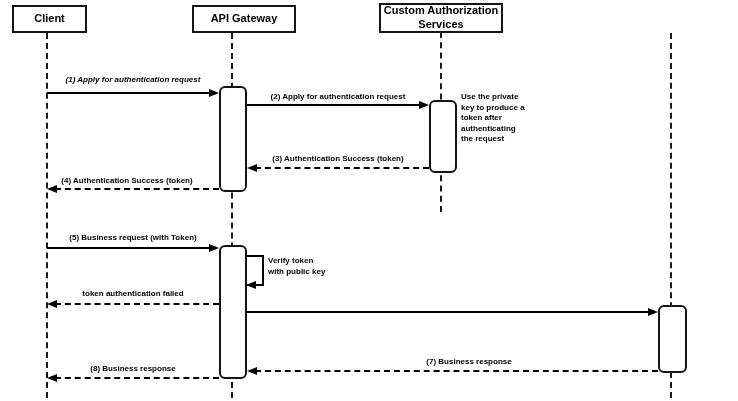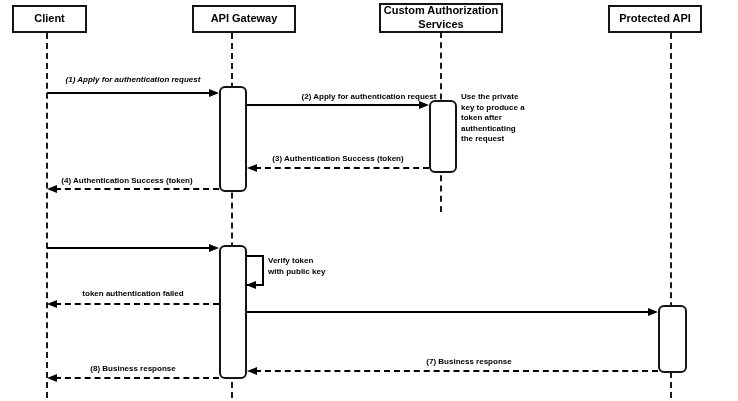--- a/index.html
+++ b/index.html
@@ -50,51 +50,49 @@
 
   <div class="actor" style="left:12px; top:5px; width:75px; height:28px;">
     <span>Client</span>
   </div>
   <div class="actor" style="left:192px; top:5px; width:104px; height:28px;text-align:center;">
     <span>API Gateway</span>
   </div>
   <div class="actor" style="left:379px; top:3px; width:124px; height:30px;">
     <span>Custom Authorization Services</span>
   </div>
-  <div class="actor" style="left:608px; top:5px; width:94px; height:28px;">
-    <span>Protected API</span>
-  </div>
 
   <div class="activation" style="left:219px; top:86px; width:28px; height:106px;"></div>
   <div class="activation" style="left:429px; top:100px; width:28px; height:73px;"></div>
   <div class="activation" style="left:219px; top:245px; width:28px; height:134px;"></div>
   <div class="activation" style="left:658px; top:305px; width:29px; height:68px;"></div>
 
   <div class="msg-label" style="left:47px; top:75px; width:172px;font-style:italic;">(1) Apply for authentication request</div>
   <div class="msg-line solid" style="left:47px; top:92px; width:164px;"></div>
   <div class="head right" style="left:209px; top:89px;"></div>
 
-  <div class="msg-label" style="left:247px; top:92px; width:182px;padding-left:31px;">(2) Apply for authentication request</div>
+  <div class="msg-label" style="left:247px; top:92px; width:182px;">(2) Apply for authentication request</div>
   <div class="msg-line solid" style="left:247px; top:104px; width:174px;"></div>
   <div class="head right" style="left:419px; top:101px;"></div>
 
   <div class="note" style="left:461px; top:92px; width:72px;">Use the private
 key to produce a
 token after
 authenticating
 the request</div>
 
   <div class="msg-label" style="left:247px; top:154px; width:182px;">(3) Authentication Success (token)</div>
   <div class="msg-line dashed" style="left:255px; top:167px; width:174px;"></div>
   <div class="head left" style="left:247px; top:164px;"></div>
 
   <div class="msg-label" style="left:41px; top:176px; width:172px;">(4) Authentication Success (token)</div>
   <div class="msg-line dashed" style="left:55px; top:188px; width:164px;"></div>
   <div class="head left" style="left:47px; top:185px;"></div>
 
+  <div class="msg-label" style="left:47px; top:233px; width:172px;">(5) Business request (with Token)</div>
   <div class="msg-line solid" style="left:47px; top:247px; width:164px;"></div>
   <div class="head right" style="left:209px; top:244px;"></div>
 
   <div class="self-loop" style="left:246px; top:255px; width:18px; height:31px;"></div>
   <div class="head left" style="left:246px; top:281px;"></div>
   <div class="note" style="left:268px; top:256px; width:70px;">Verify token
 with public key</div>
 
   <div class="msg-label" style="left:47px; top:289px; width:172px;">token authentication failed</div>
   <div class="msg-line dashed" style="left:55px; top:303px; width:164px;"></div>

